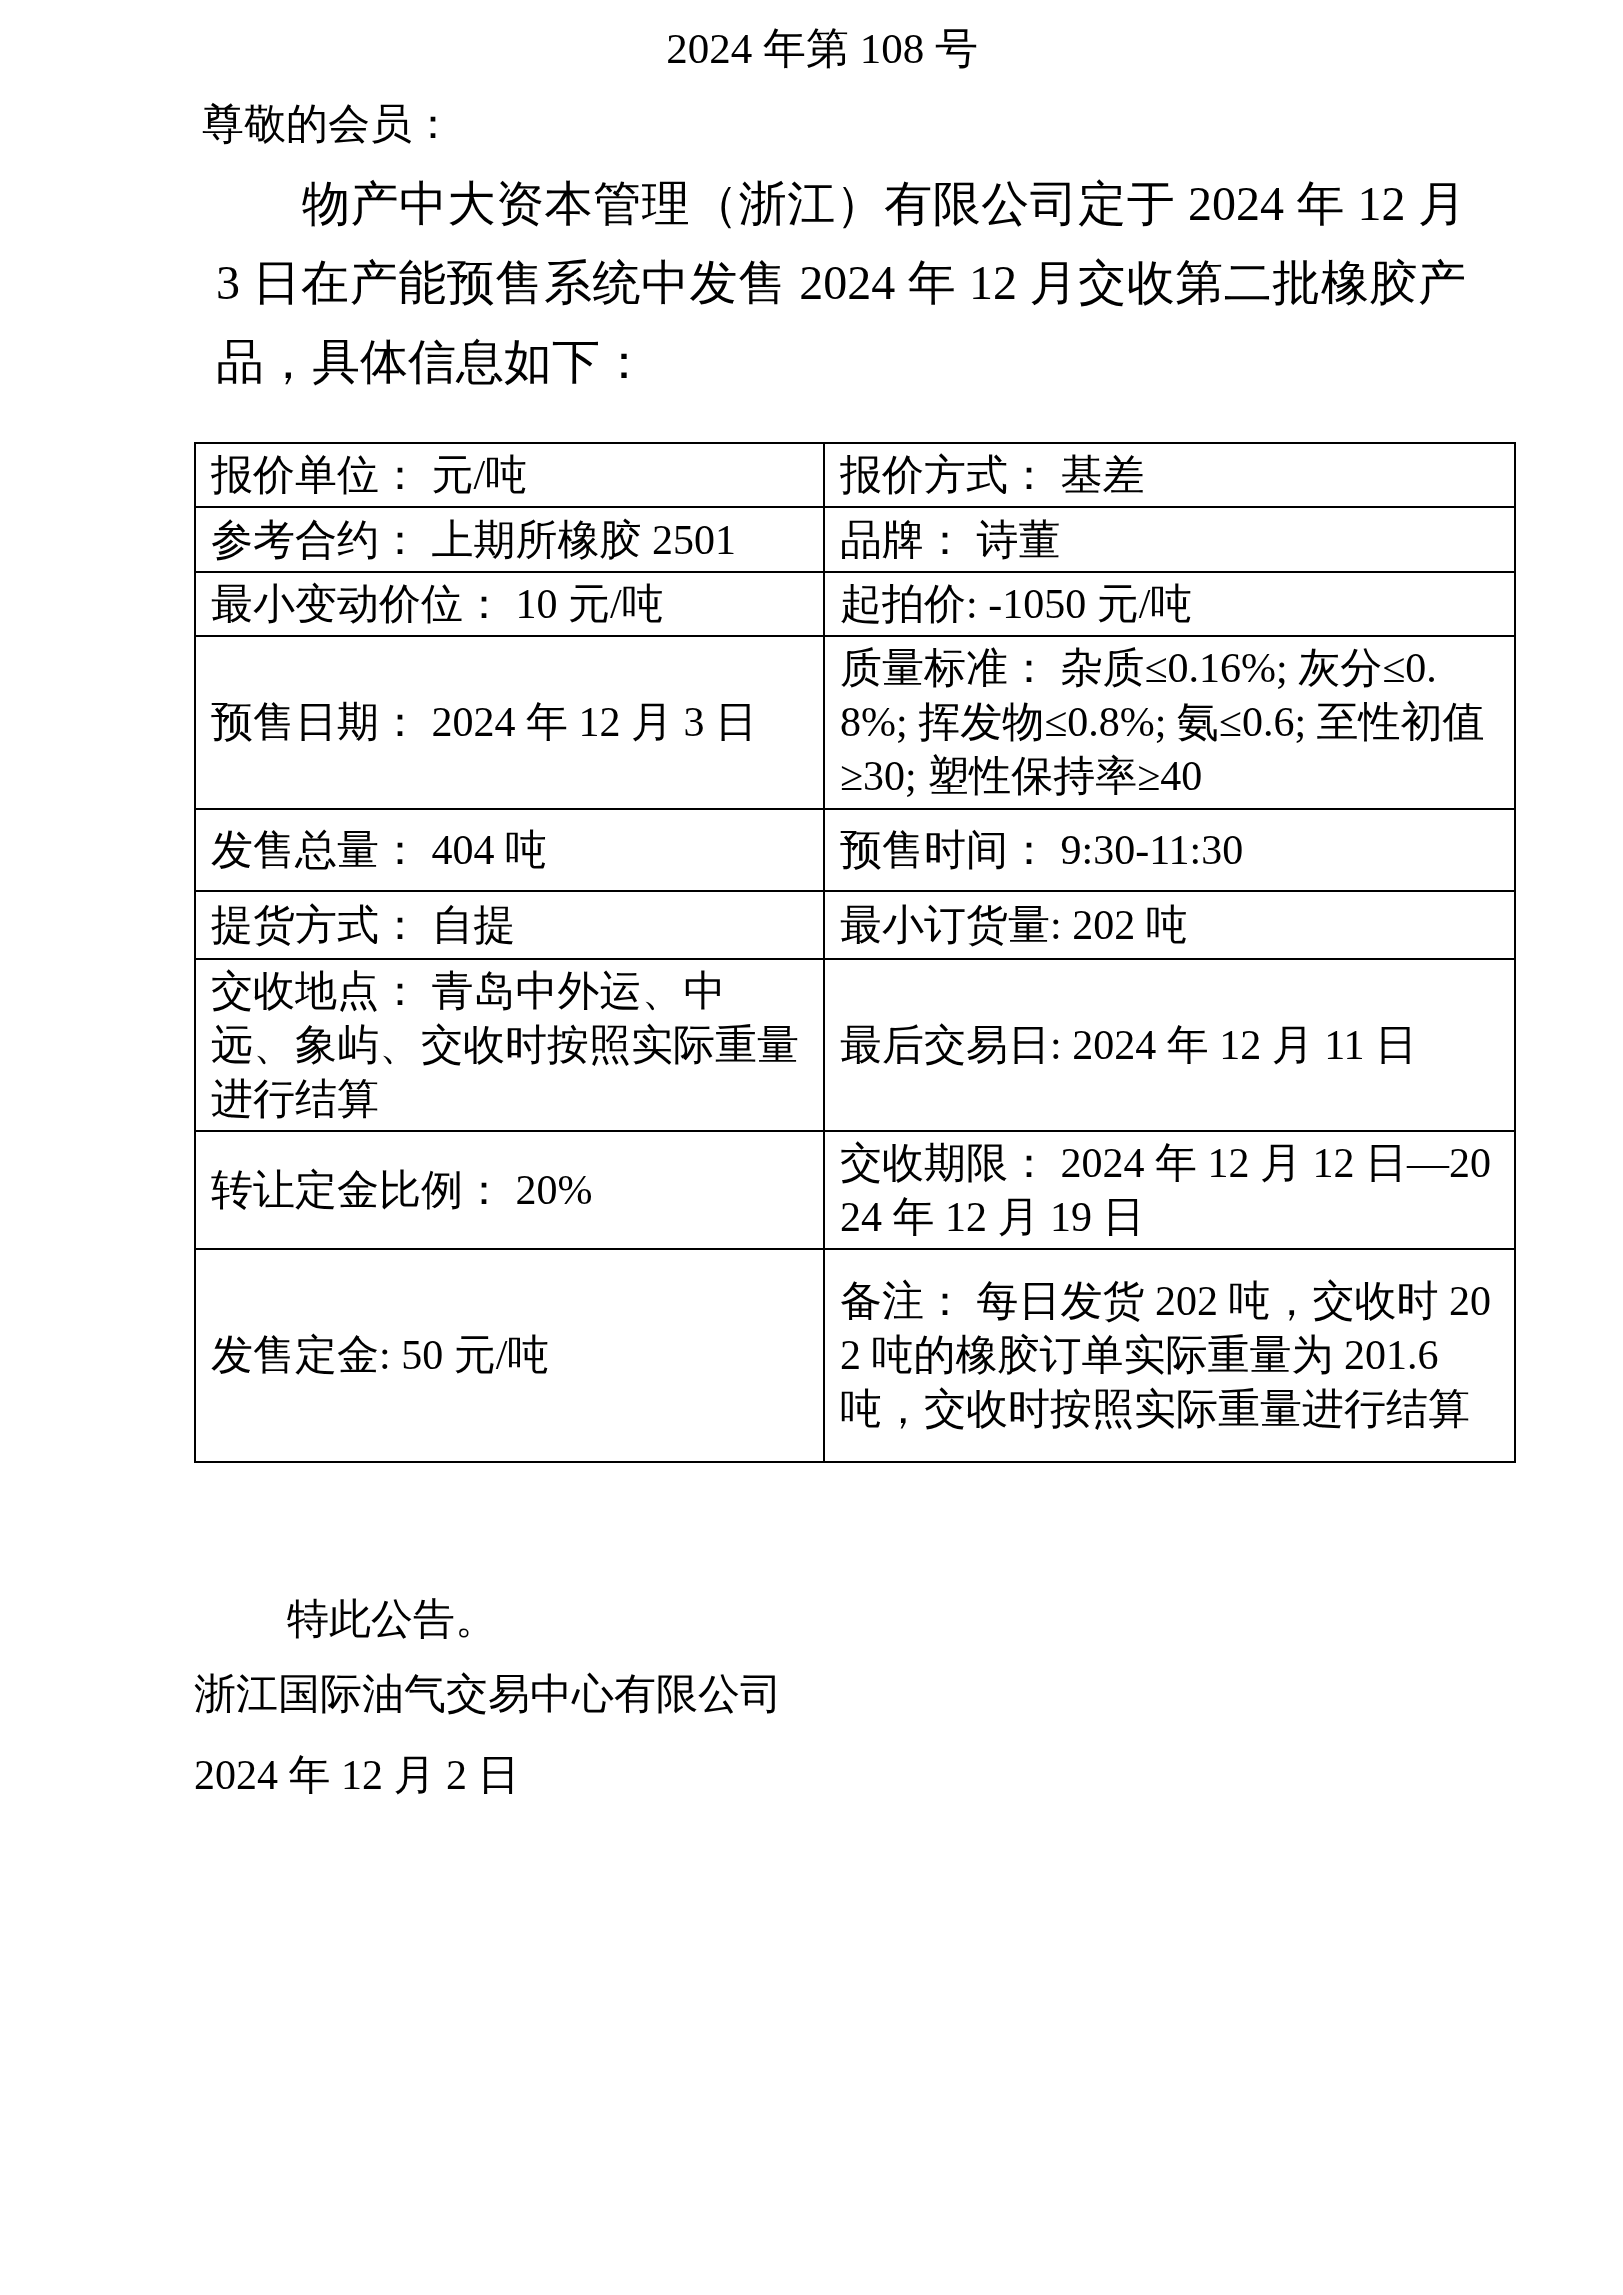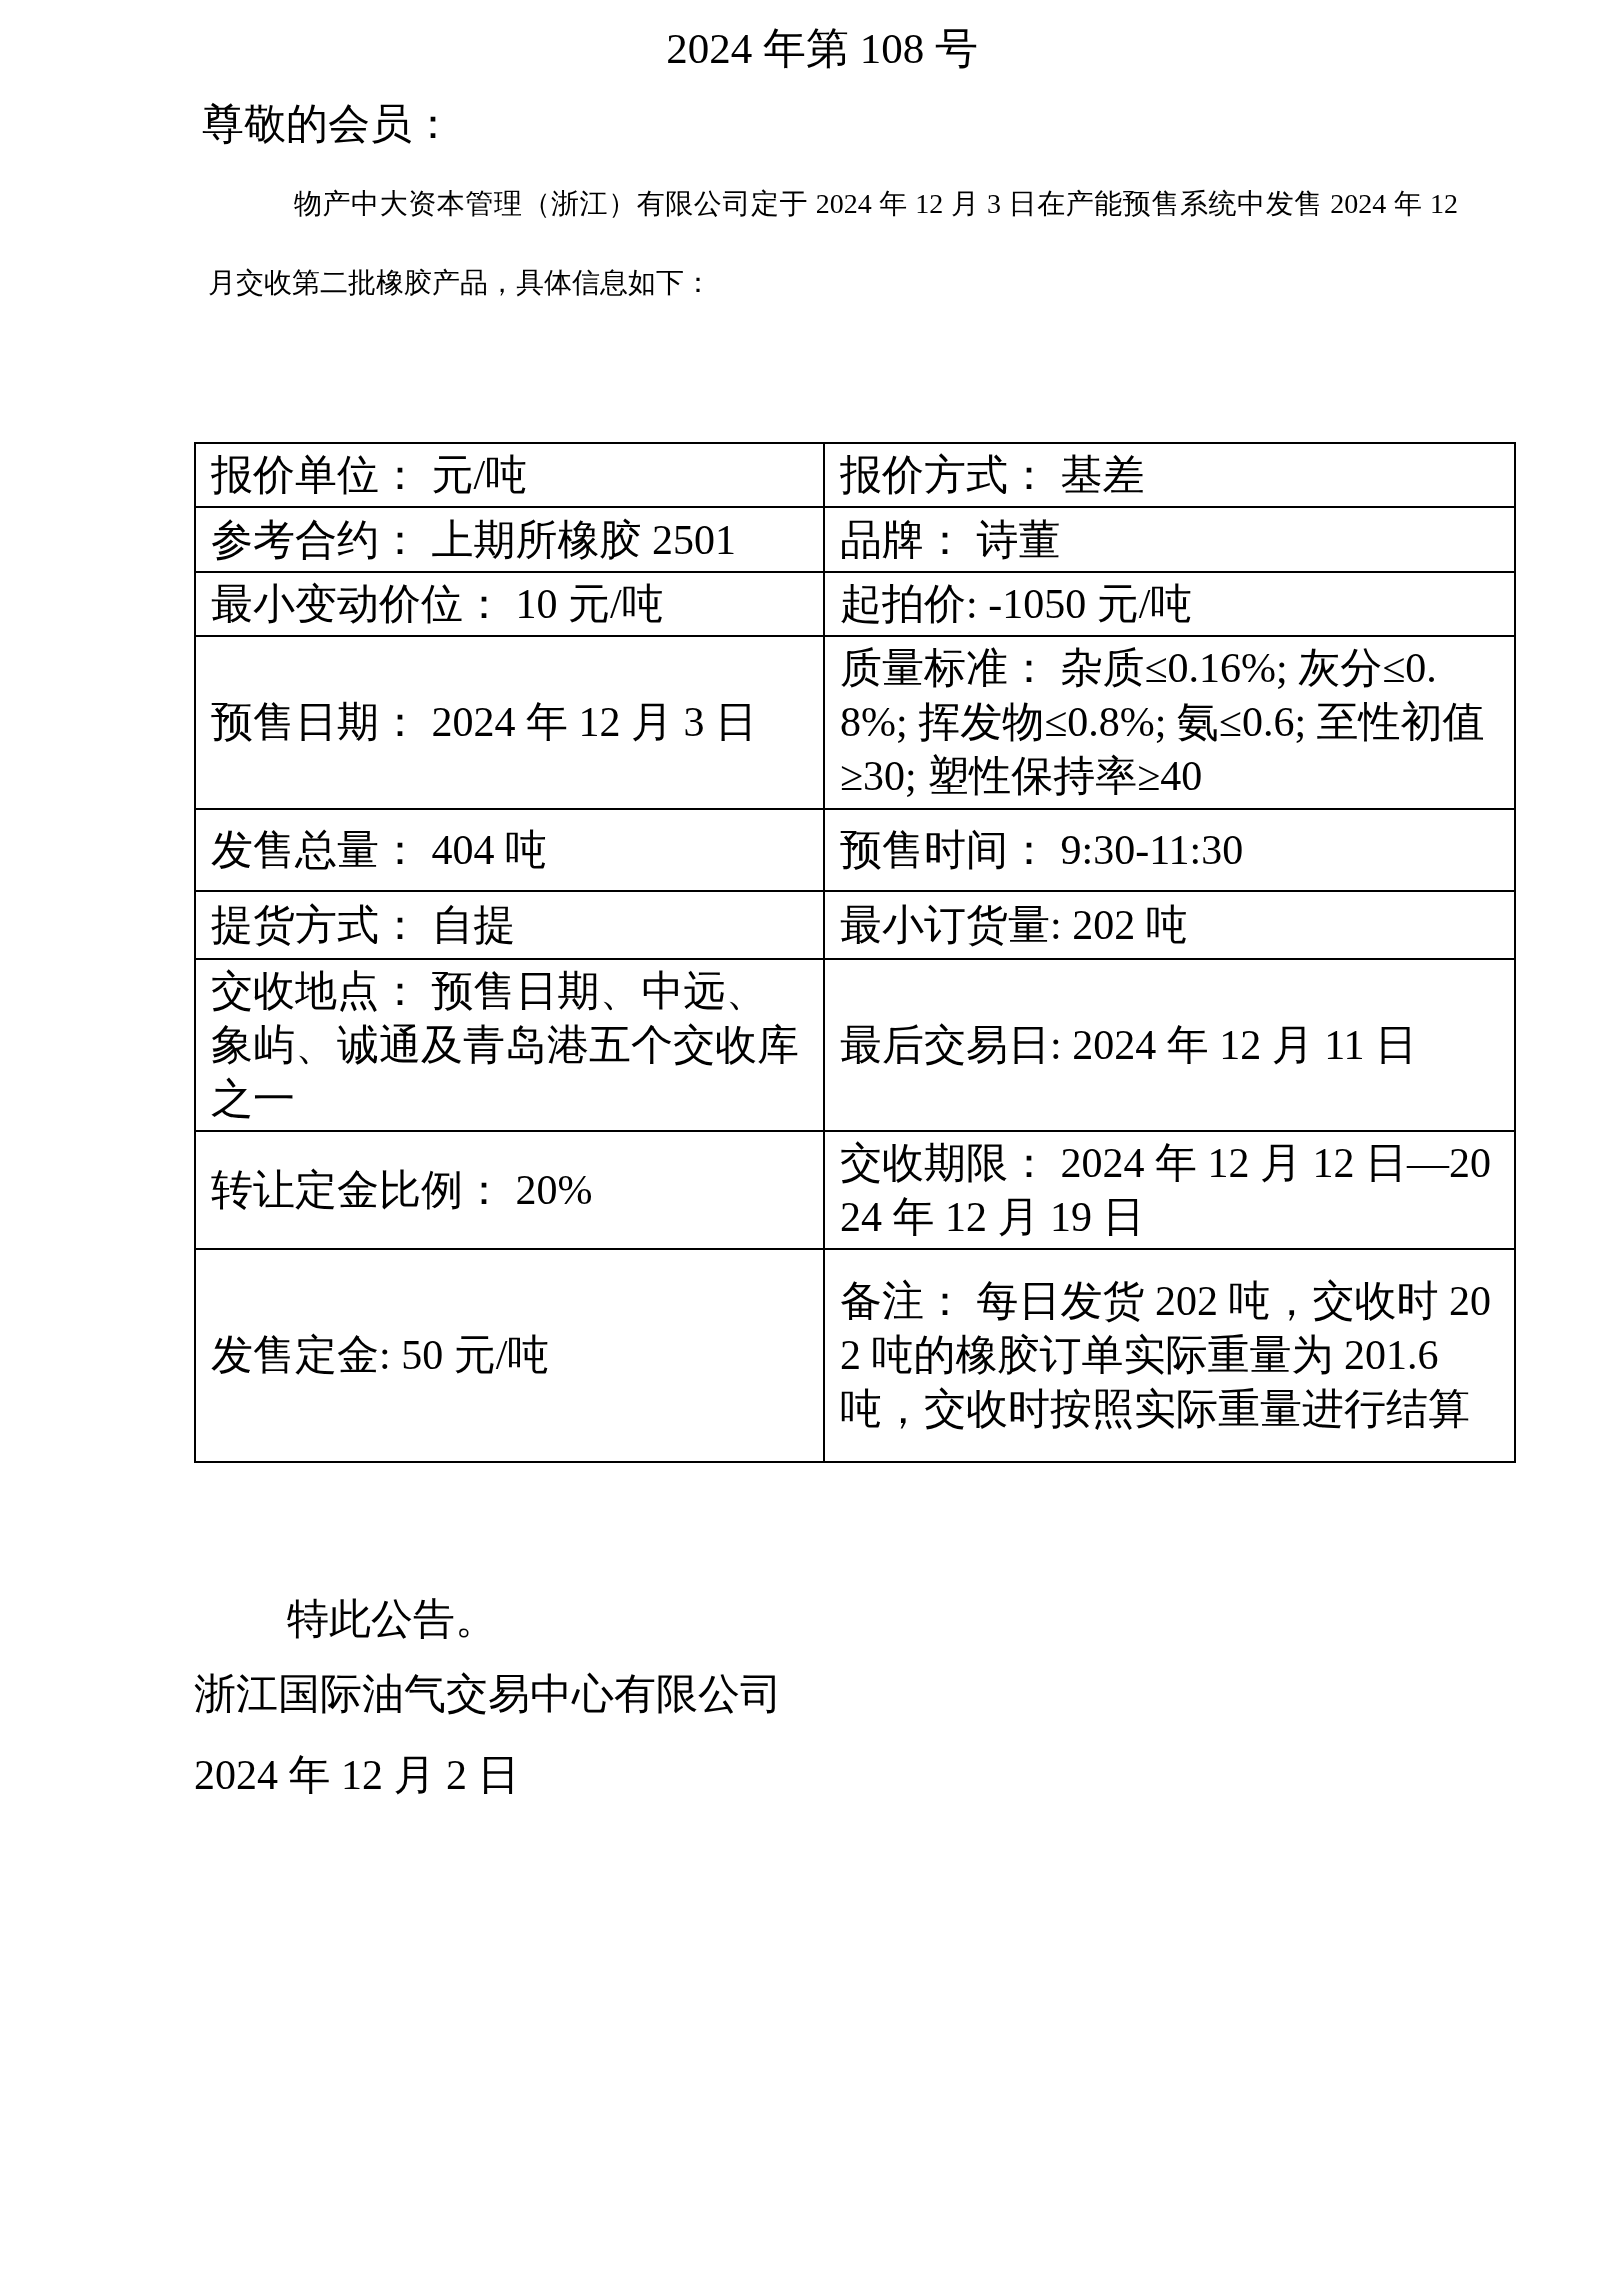--- a/index.html
+++ b/index.html
@@ -23,23 +23,23 @@
   }
   .salutation {
     position: absolute;
     left: 202px; top: 90px;
     font-size: 42px;
     line-height: 68px;
     white-space: nowrap;
   }
   .intro {
     position: absolute;
-    left: 208px; top: 164px;
+    left: 216px; top: 164px;
     width: 1250px;
-    font-size: 28px;
+    font-size: 48px;
     line-height: 79px;
     text-align: justify;
     text-indent: 86px;
     margin: 0;
   }
   .product-table {
     position: absolute;
     left: 194px; top: 442px;
     width: 1256px;
     border-collapse: collapse;
@@ -125,21 +125,21 @@
       </tr>
       <tr class="r6">
         <td class="col-left">发售总量： 404 吨</td>
         <td class="col-right">预售时间： 9:30-11:30</td>
       </tr>
       <tr class="r7">
         <td class="col-left">提货方式： 自提</td>
         <td class="col-right">最小订货量: 202 吨</td>
       </tr>
       <tr class="r8">
-        <td class="col-left">交收地点： 预售日期、中远、象屿、诚通及青岛港五个交收库之一</td>
+        <td class="col-left">交收地点： 青岛中外运、中远、象屿、交收时按照实际重量进行结算</td>
         <td class="col-right">最后交易日: 2024 年 12 月 11 日</td>
       </tr>
       <tr class="r9">
         <td class="col-left">转让定金比例： 20%</td>
         <td class="col-right">交收期限： 2024 年 12 月 12 日—2024 年 12 月 19 日</td>
       </tr>
       <tr class="r10">
         <td class="col-left">发售定金: 50 元/吨</td>
         <td class="col-right">备注： 每日发货 202 吨，交收时 202 吨的橡胶订单实际重量为 201.6 吨，交收时按照实际重量进行结算</td>
       </tr>

